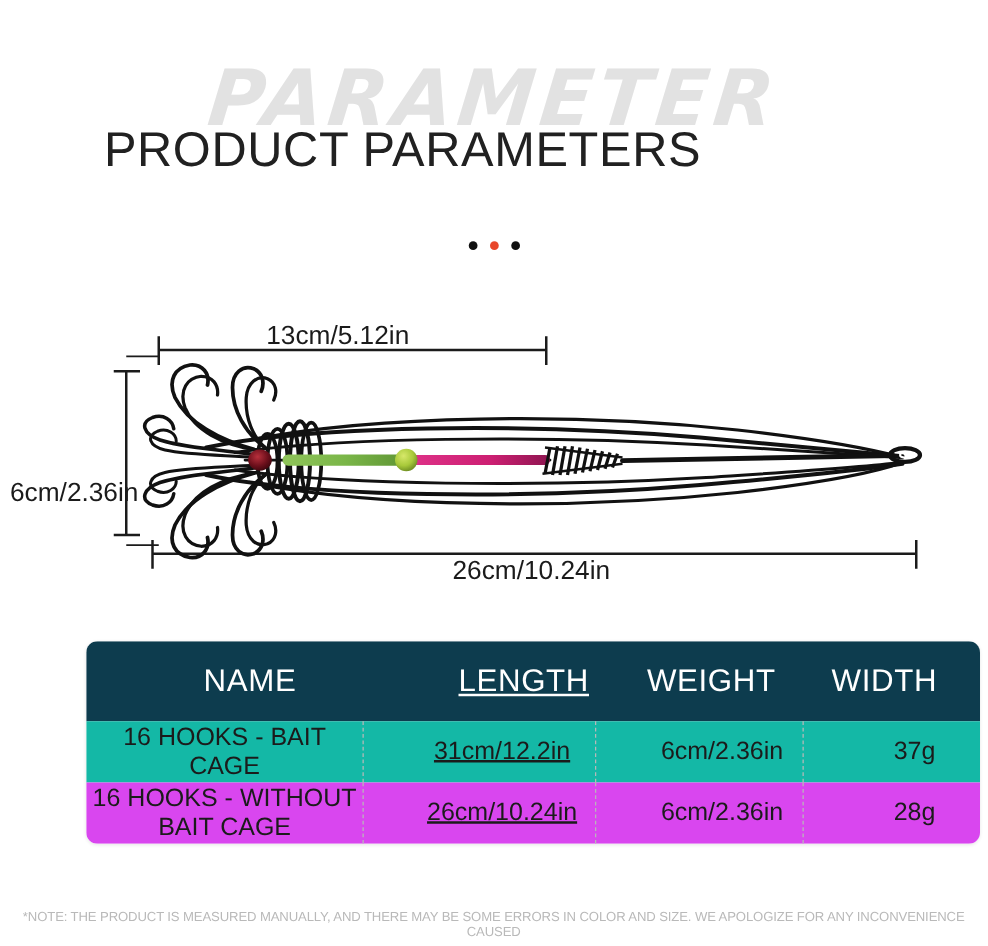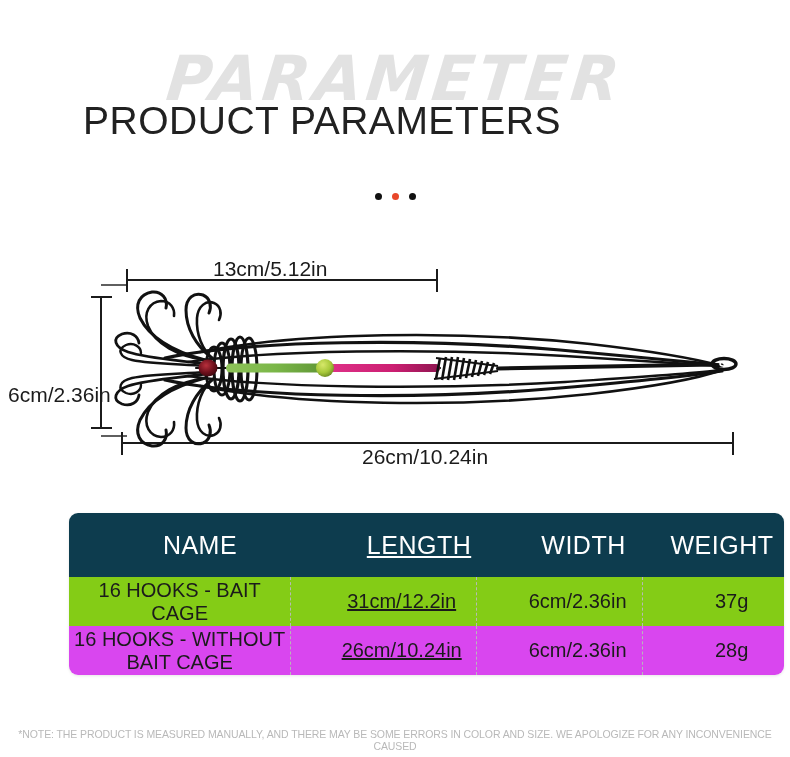--- a/index.html
+++ b/index.html
@@ -106,21 +106,21 @@
     font-size: 25px;
     font-weight: 400;
     text-align: center;
     letter-spacing: 0.5px;
   }
   .trow {
     display: flex;
     height: 49px;
     align-items: stretch;
   }
-  .trow.odd  { background: #84cc16; }
+  .trow.odd  { background: #14b8a6; }
   .trow.even { background: #d946ef; }
   .trow .cell {
     display: flex;
     align-items: center;
     justify-content: center;
     color: #1b1b1b;
     font-size: 20px;
     text-align: center;
   }
   .trow .cell + .cell {
@@ -278,22 +278,22 @@
     <div class="dim-label dim-left-label">6cm/2.36in</div>
 
     <div class="dim-label dim-bottom-label">26cm/10.24in</div>
   </div>
 
   <div class="table">
 
     <div class="thead">
       <div class="cell col-name">NAME</div>
       <div class="cell col-length">LENGTH</div>
+      <div class="cell col-weight">WEIGHT</div>
       <div class="cell col-width">WIDTH</div>
-      <div class="cell col-weight">WEIGHT</div>
     </div>
 
     <div class="trow odd">
       <div class="cell col-name">16 HOOKS - BAIT CAGE</div>
       <div class="cell col-length">31cm/12.2in</div>
       <div class="cell col-width">6cm/2.36in</div>
       <div class="cell col-weight">37g</div>
     </div>
 
     <div class="trow even">

